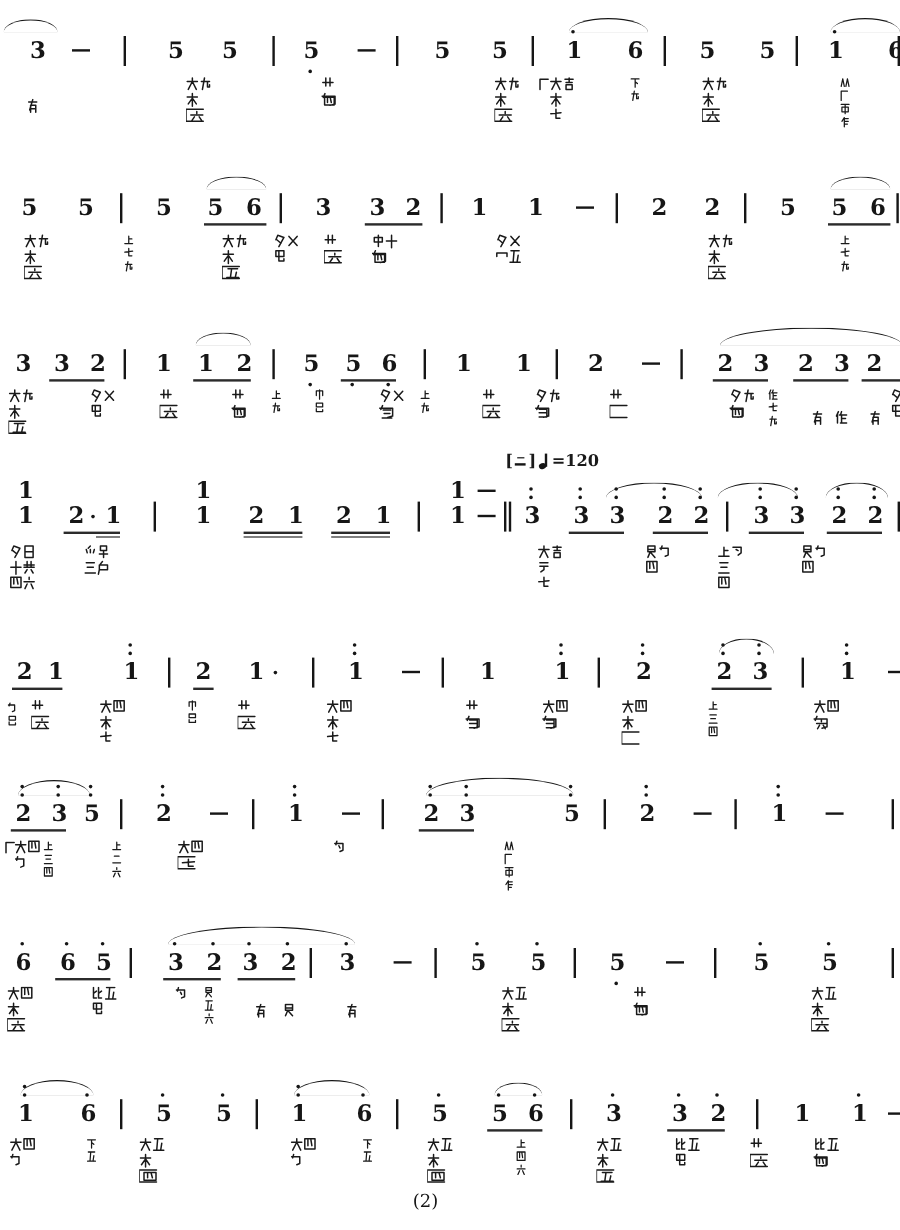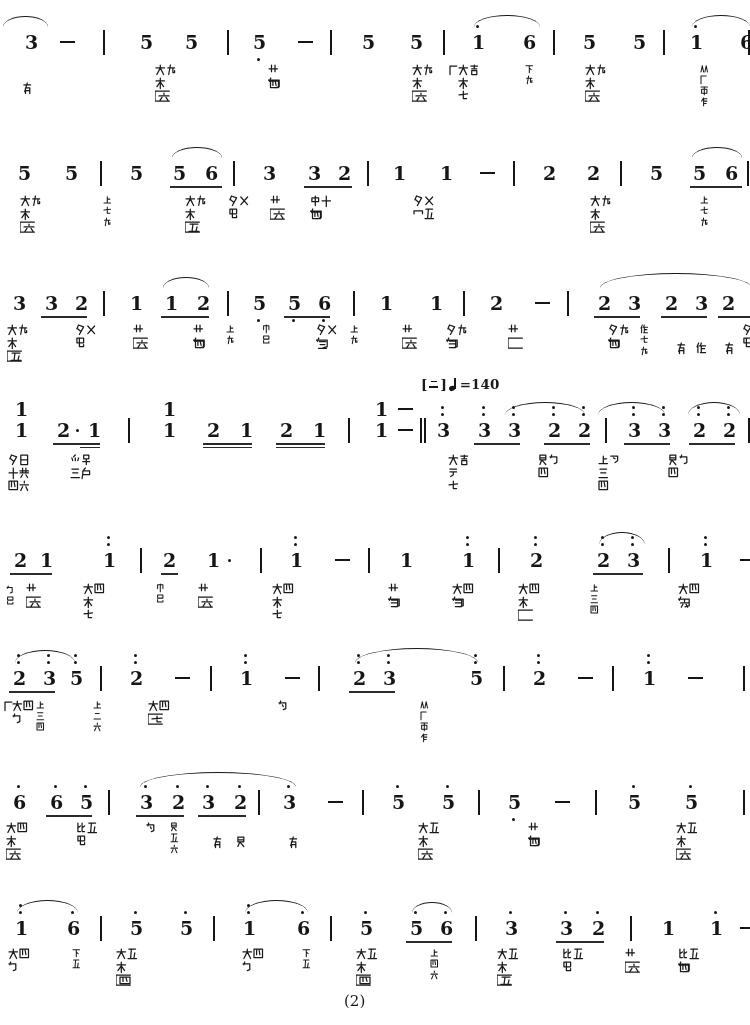--- a/index.html
+++ b/index.html
@@ -575,16 +575,16 @@
         </svg></div>
       <div class="tab" style="left: 678px; top: 948px;"><svg width="22" height="28">
           <path d="M1.9 1.0L1.9 9.6M1.9 5.8L4.4 3.9M1.9 9.6L4.4 9.6M6.1 1.0L6.1 9.6M6.1 5.8L8.6 3.9M6.1 9.6L8.6 9.6M12.8 1.0L19.6 1.0M15.4 1.0L14.6 10.5M18.8 4.8L17.9 10.5M12.0 10.5L20.5 10.5M0.0 16.2L11.2 16.2M11.2 16.2L11.2 22.7M11.2 22.7L7.0 23.8M2.8 14.0L1.4 17.3M2.5 17.0L2.5 23.5M2.5 17.0L10.5 17.0M10.5 17.0L10.5 23.5M2.5 23.5L10.5 23.5M4.9 17.7L4.9 21.4M7.3 17.7L8.1 21.4" stroke="#1a1a1a" stroke-width="1.25" fill="none" stroke-linecap="round"></path>
         </svg></div>
     </div>
   <div class="tempo" id="tempo" style="left: 421px; top: 376px;">
     <span>[</span>
       <span class="er"></span>
       <span>]</span>
     <span class="qnote"></span>
-    <span>=140</span>
+    <span>=120</span>
   </div>
   <div class="footer" id="footer" style="left:344px;top:992px">(2)</div>
 </div>
 
 </body></html>

